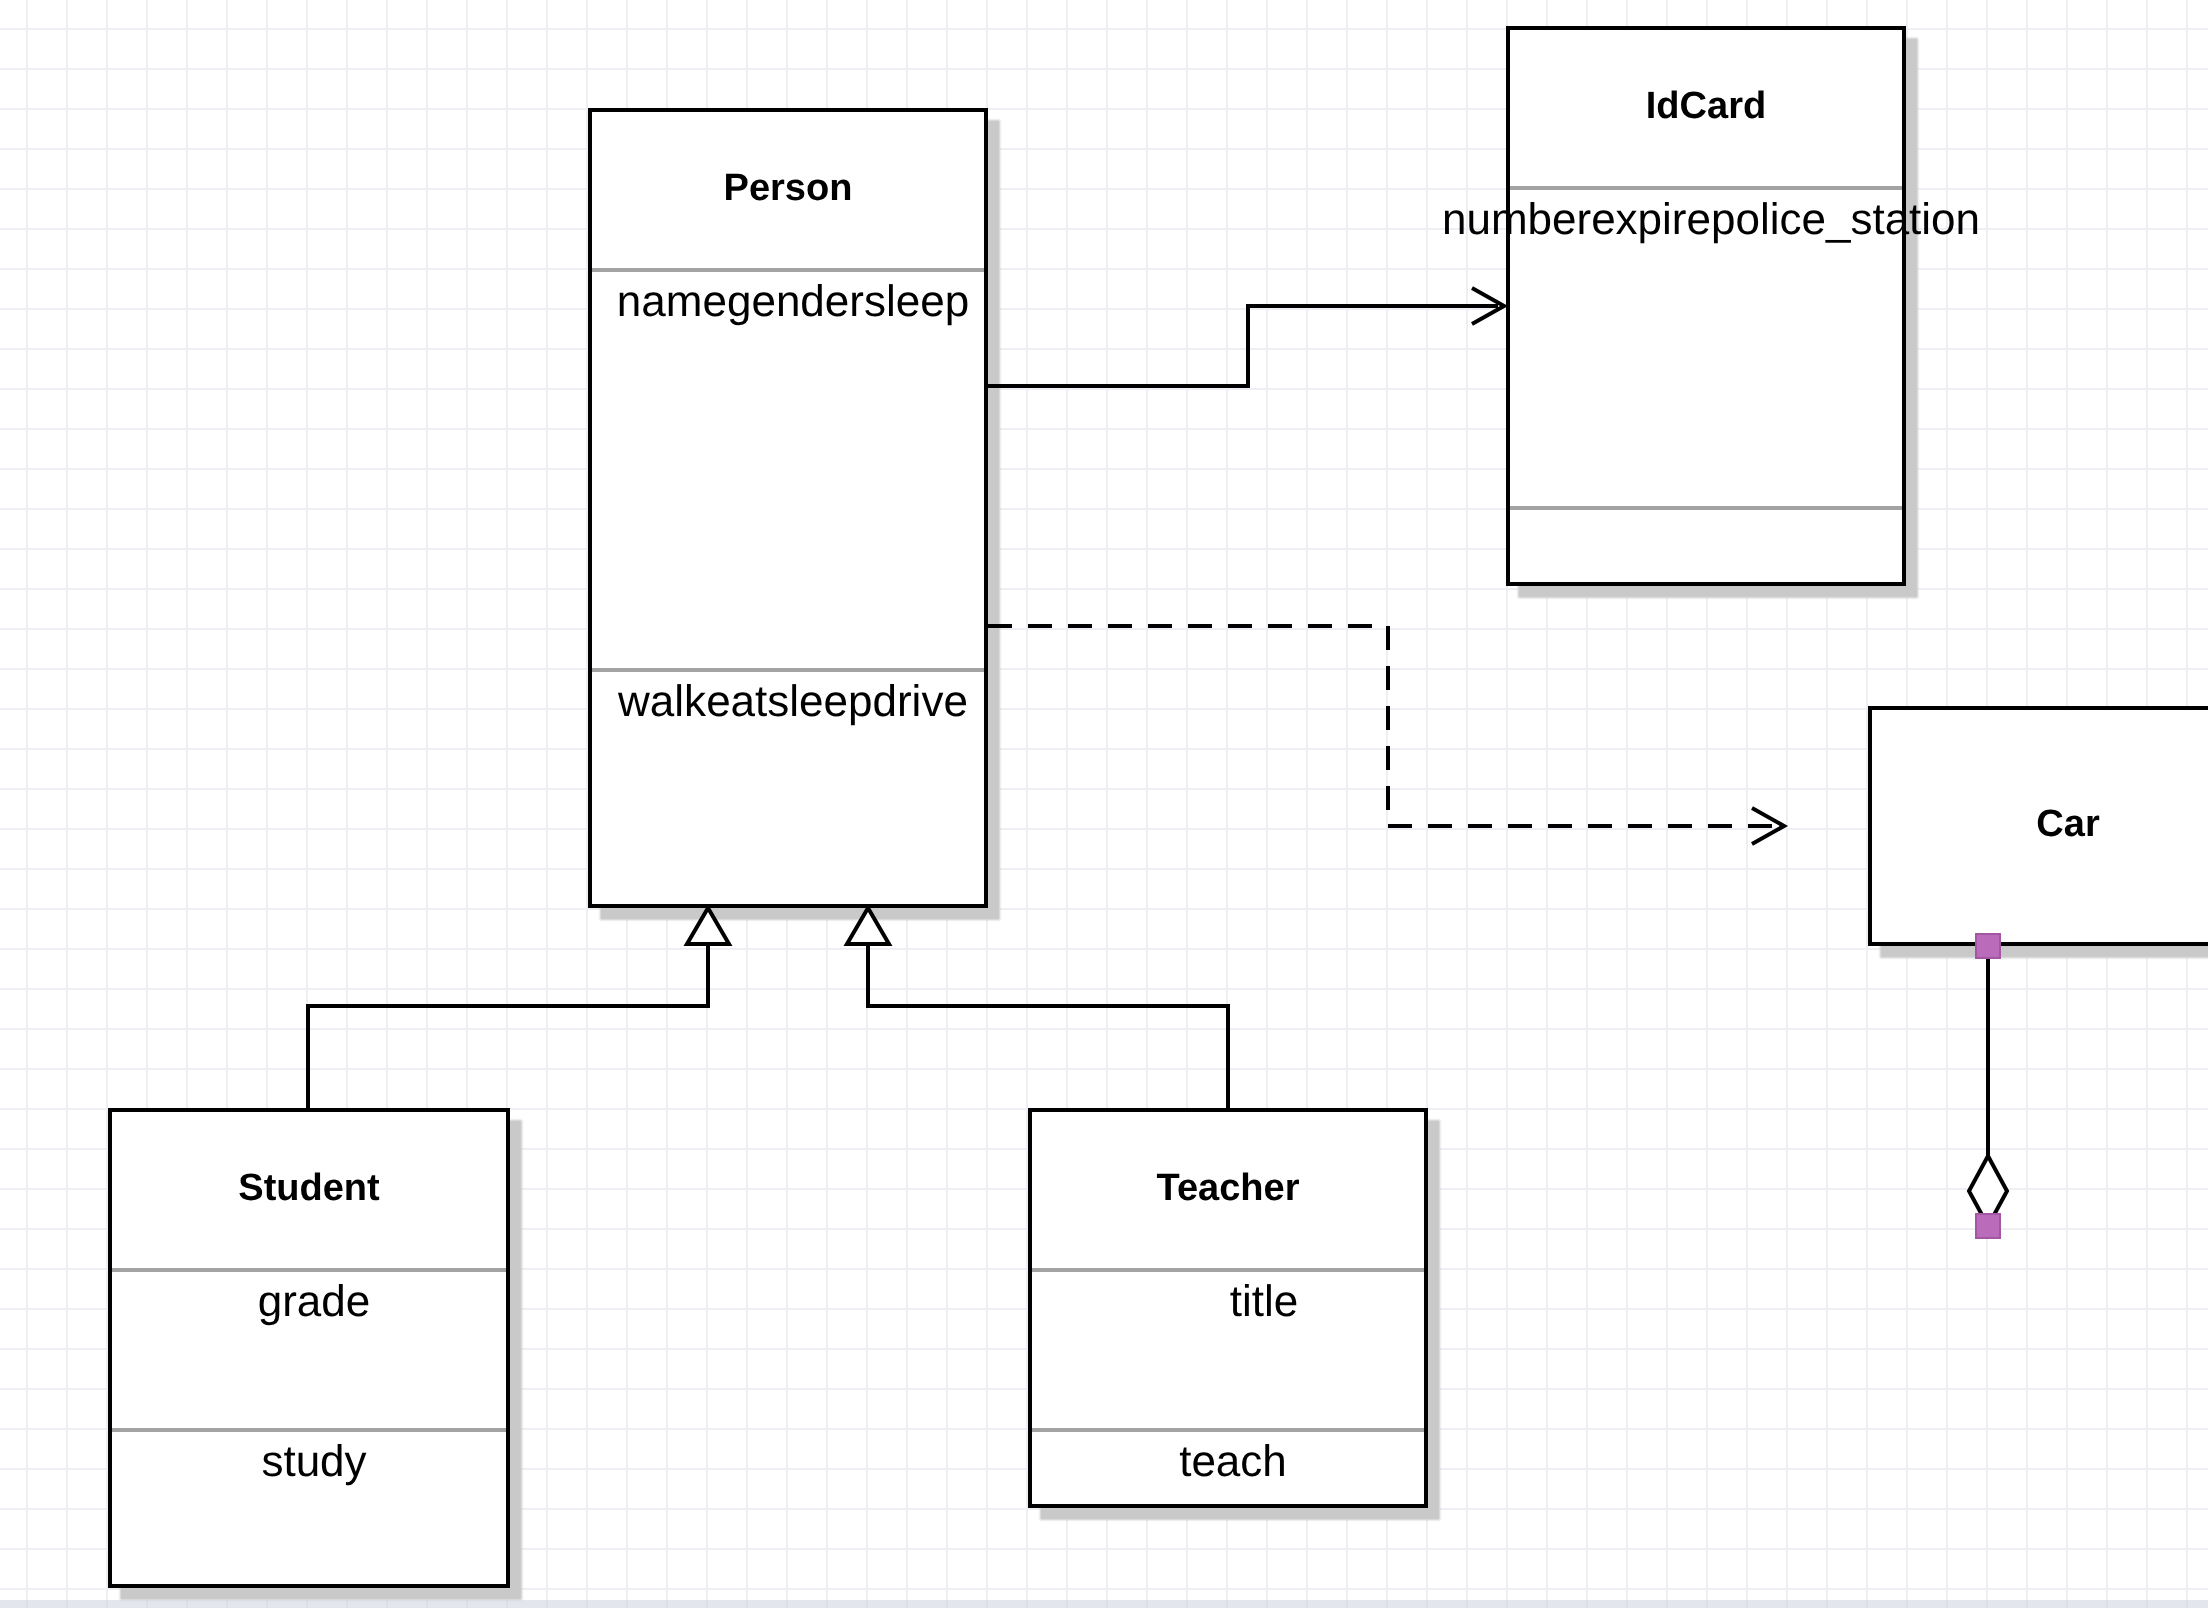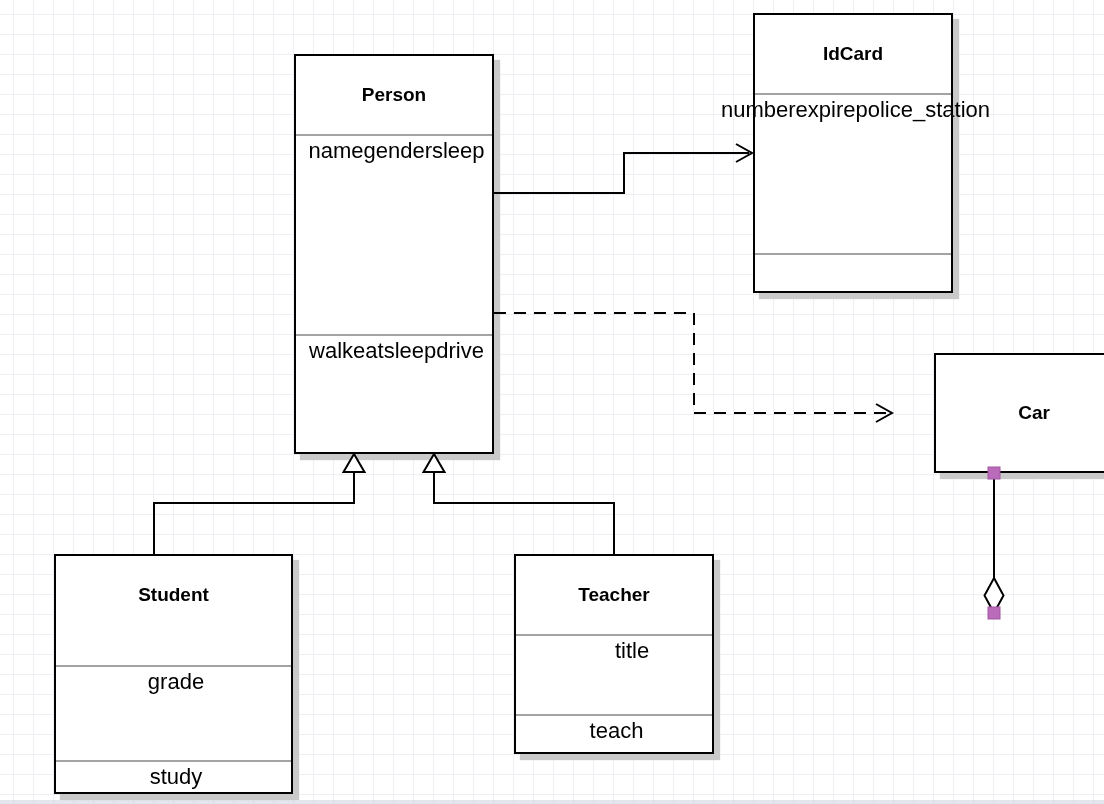--- a/index.html
+++ b/index.html
@@ -58,21 +58,21 @@
   #person .cls-title   { height:78px;text-align:center; }
   #person .sec-attrs   { height:200px; }
 
   #idcard  { left:753px; top:13px;  width:200px; height:280px; }
   #idcard .cls-title   { height:78px; }
   #idcard .sec-attrs   { height:160px; }
 
   #car     { left:934px; top:353px; width:200px; height:120px; }
   #engine  { left:894px; top:614px; width:200px; height:120px; }
 
-  #student { left:54px;  top:554px; width:239px; height:240px;gap:31px; }
+  #student { left:54px;  top:554px; width:201px; height:240px; }
   #student .cls-title  { height:78px; }
   #student .sec-attrs  { height:80px; }
 
   #teacher { left:514px; top:554px; width:200px; height:200px; }
   #teacher .cls-title  { height:78px; }
   #teacher .sec-attrs  { height:80px;padding-left:36px; }
 
   svg.connectors {
     position:absolute; left:0; top:0;
     pointer-events:none;

